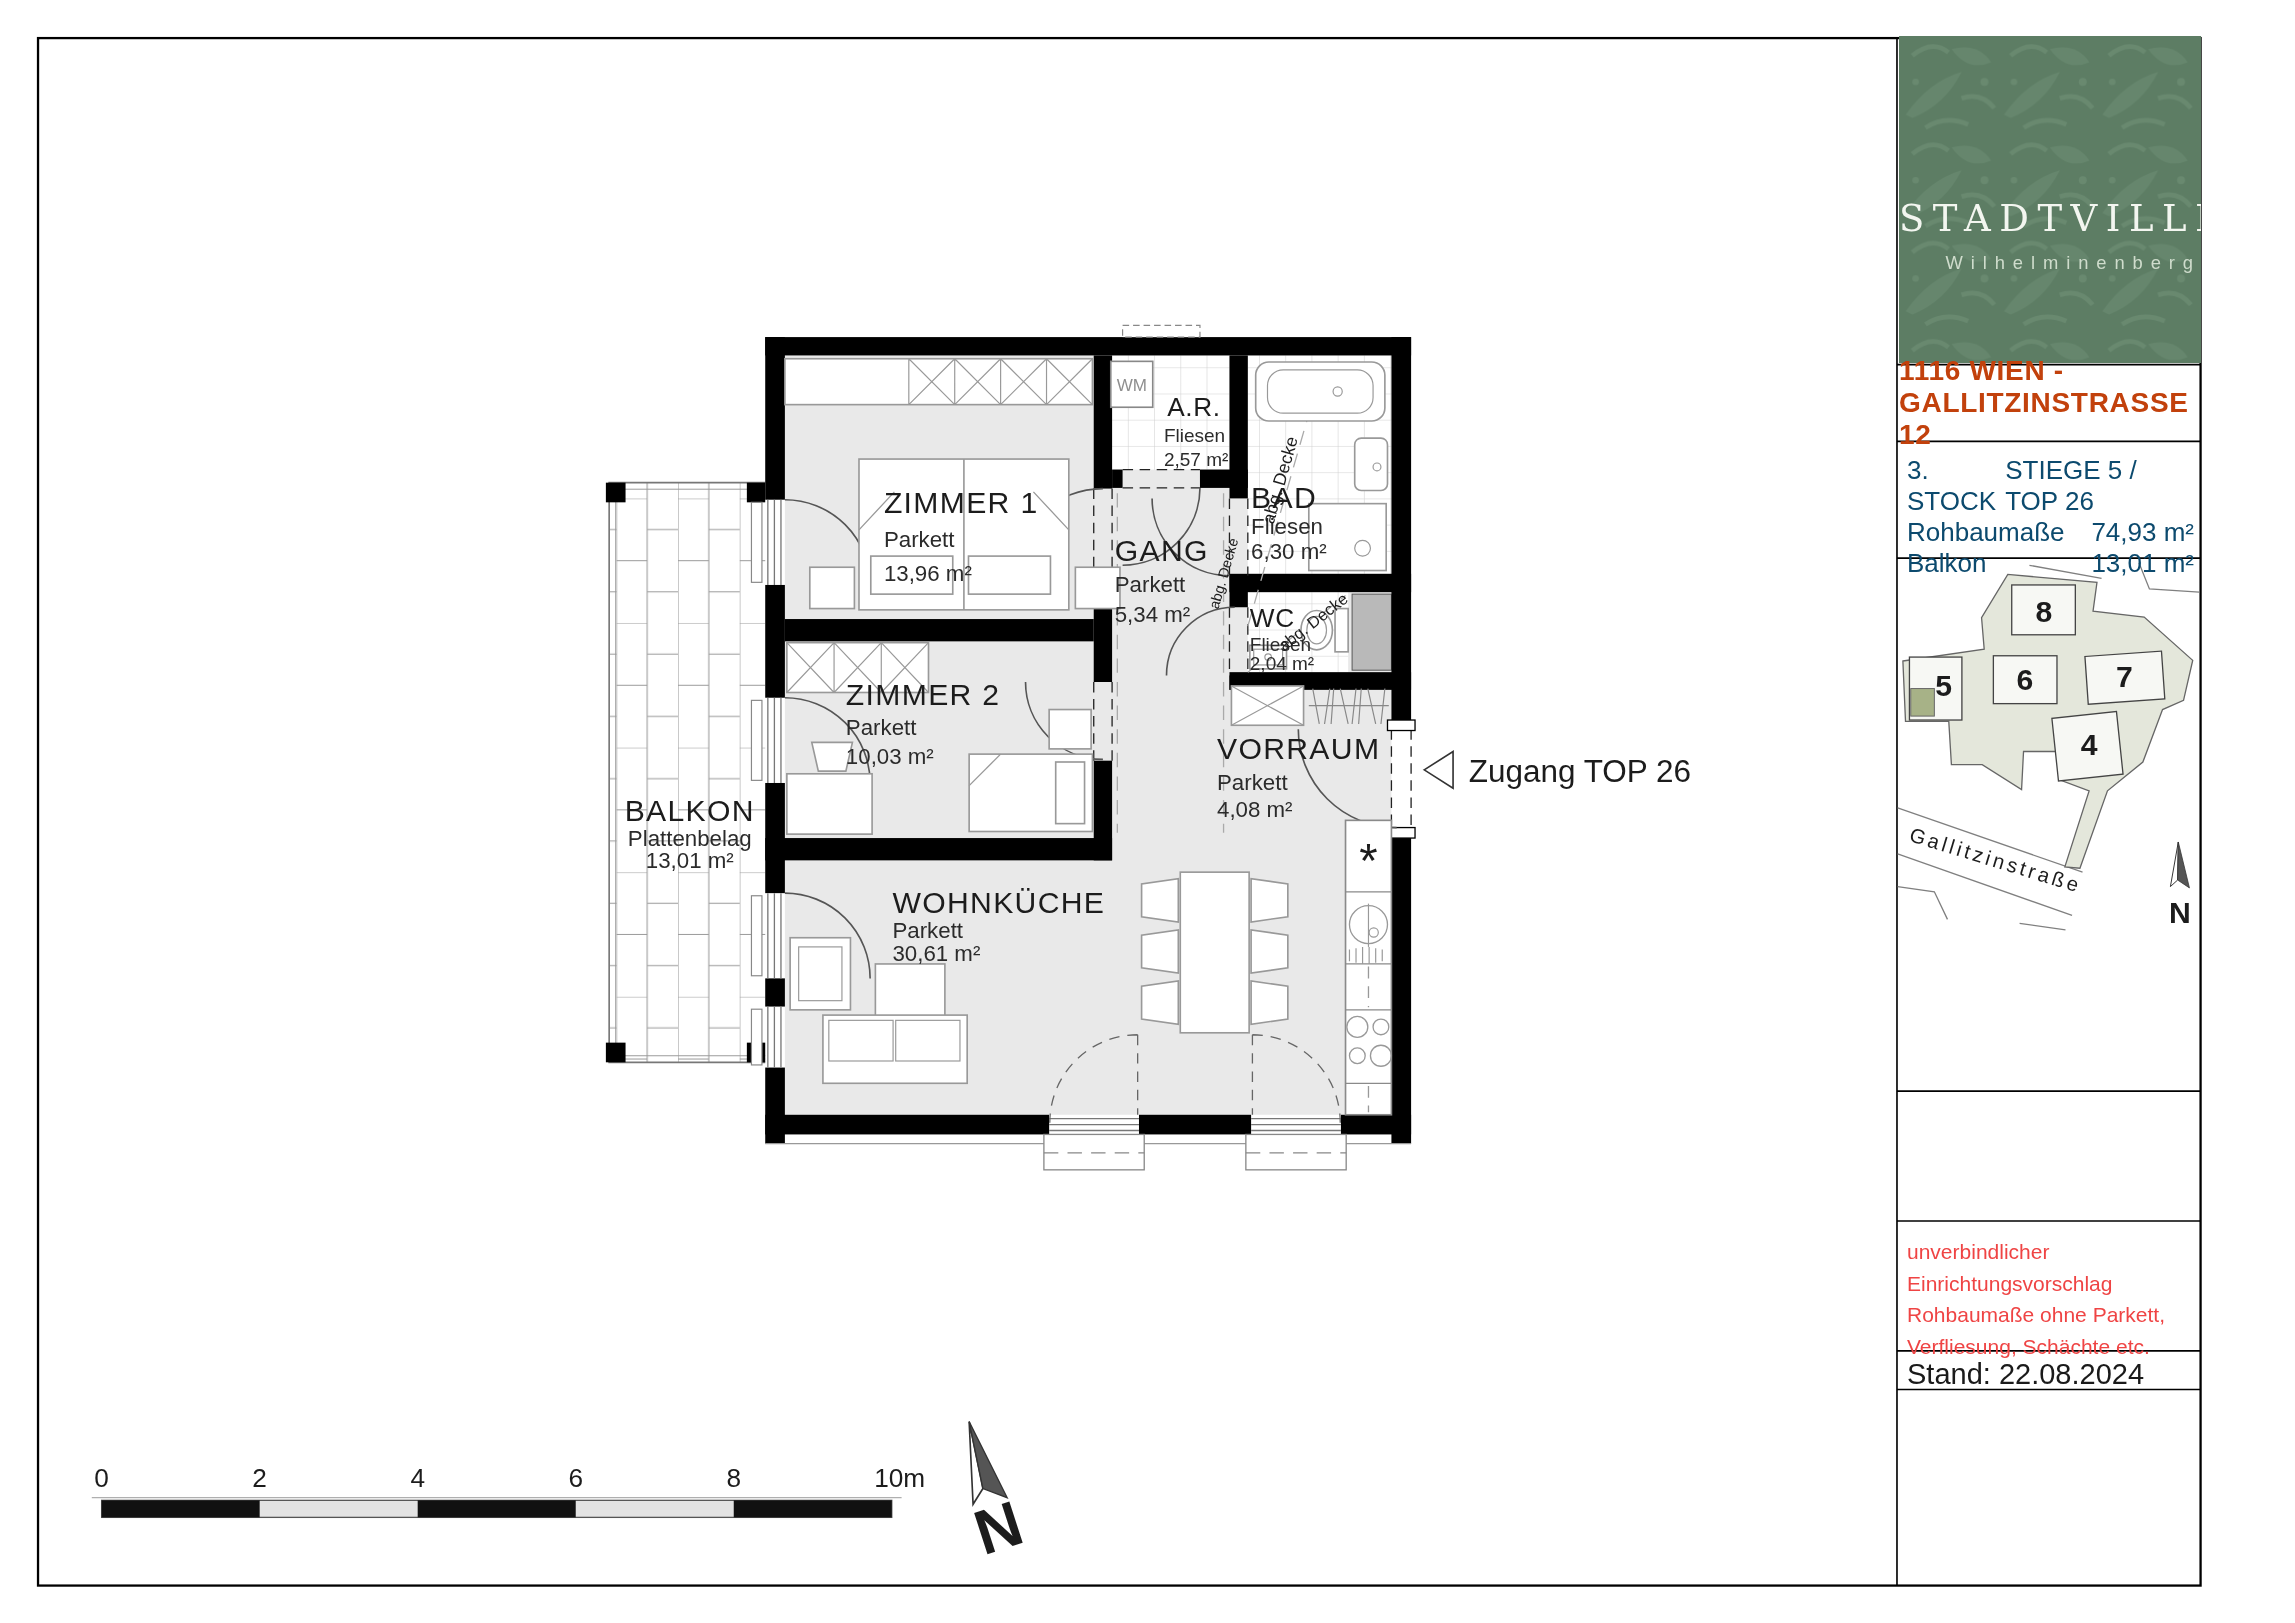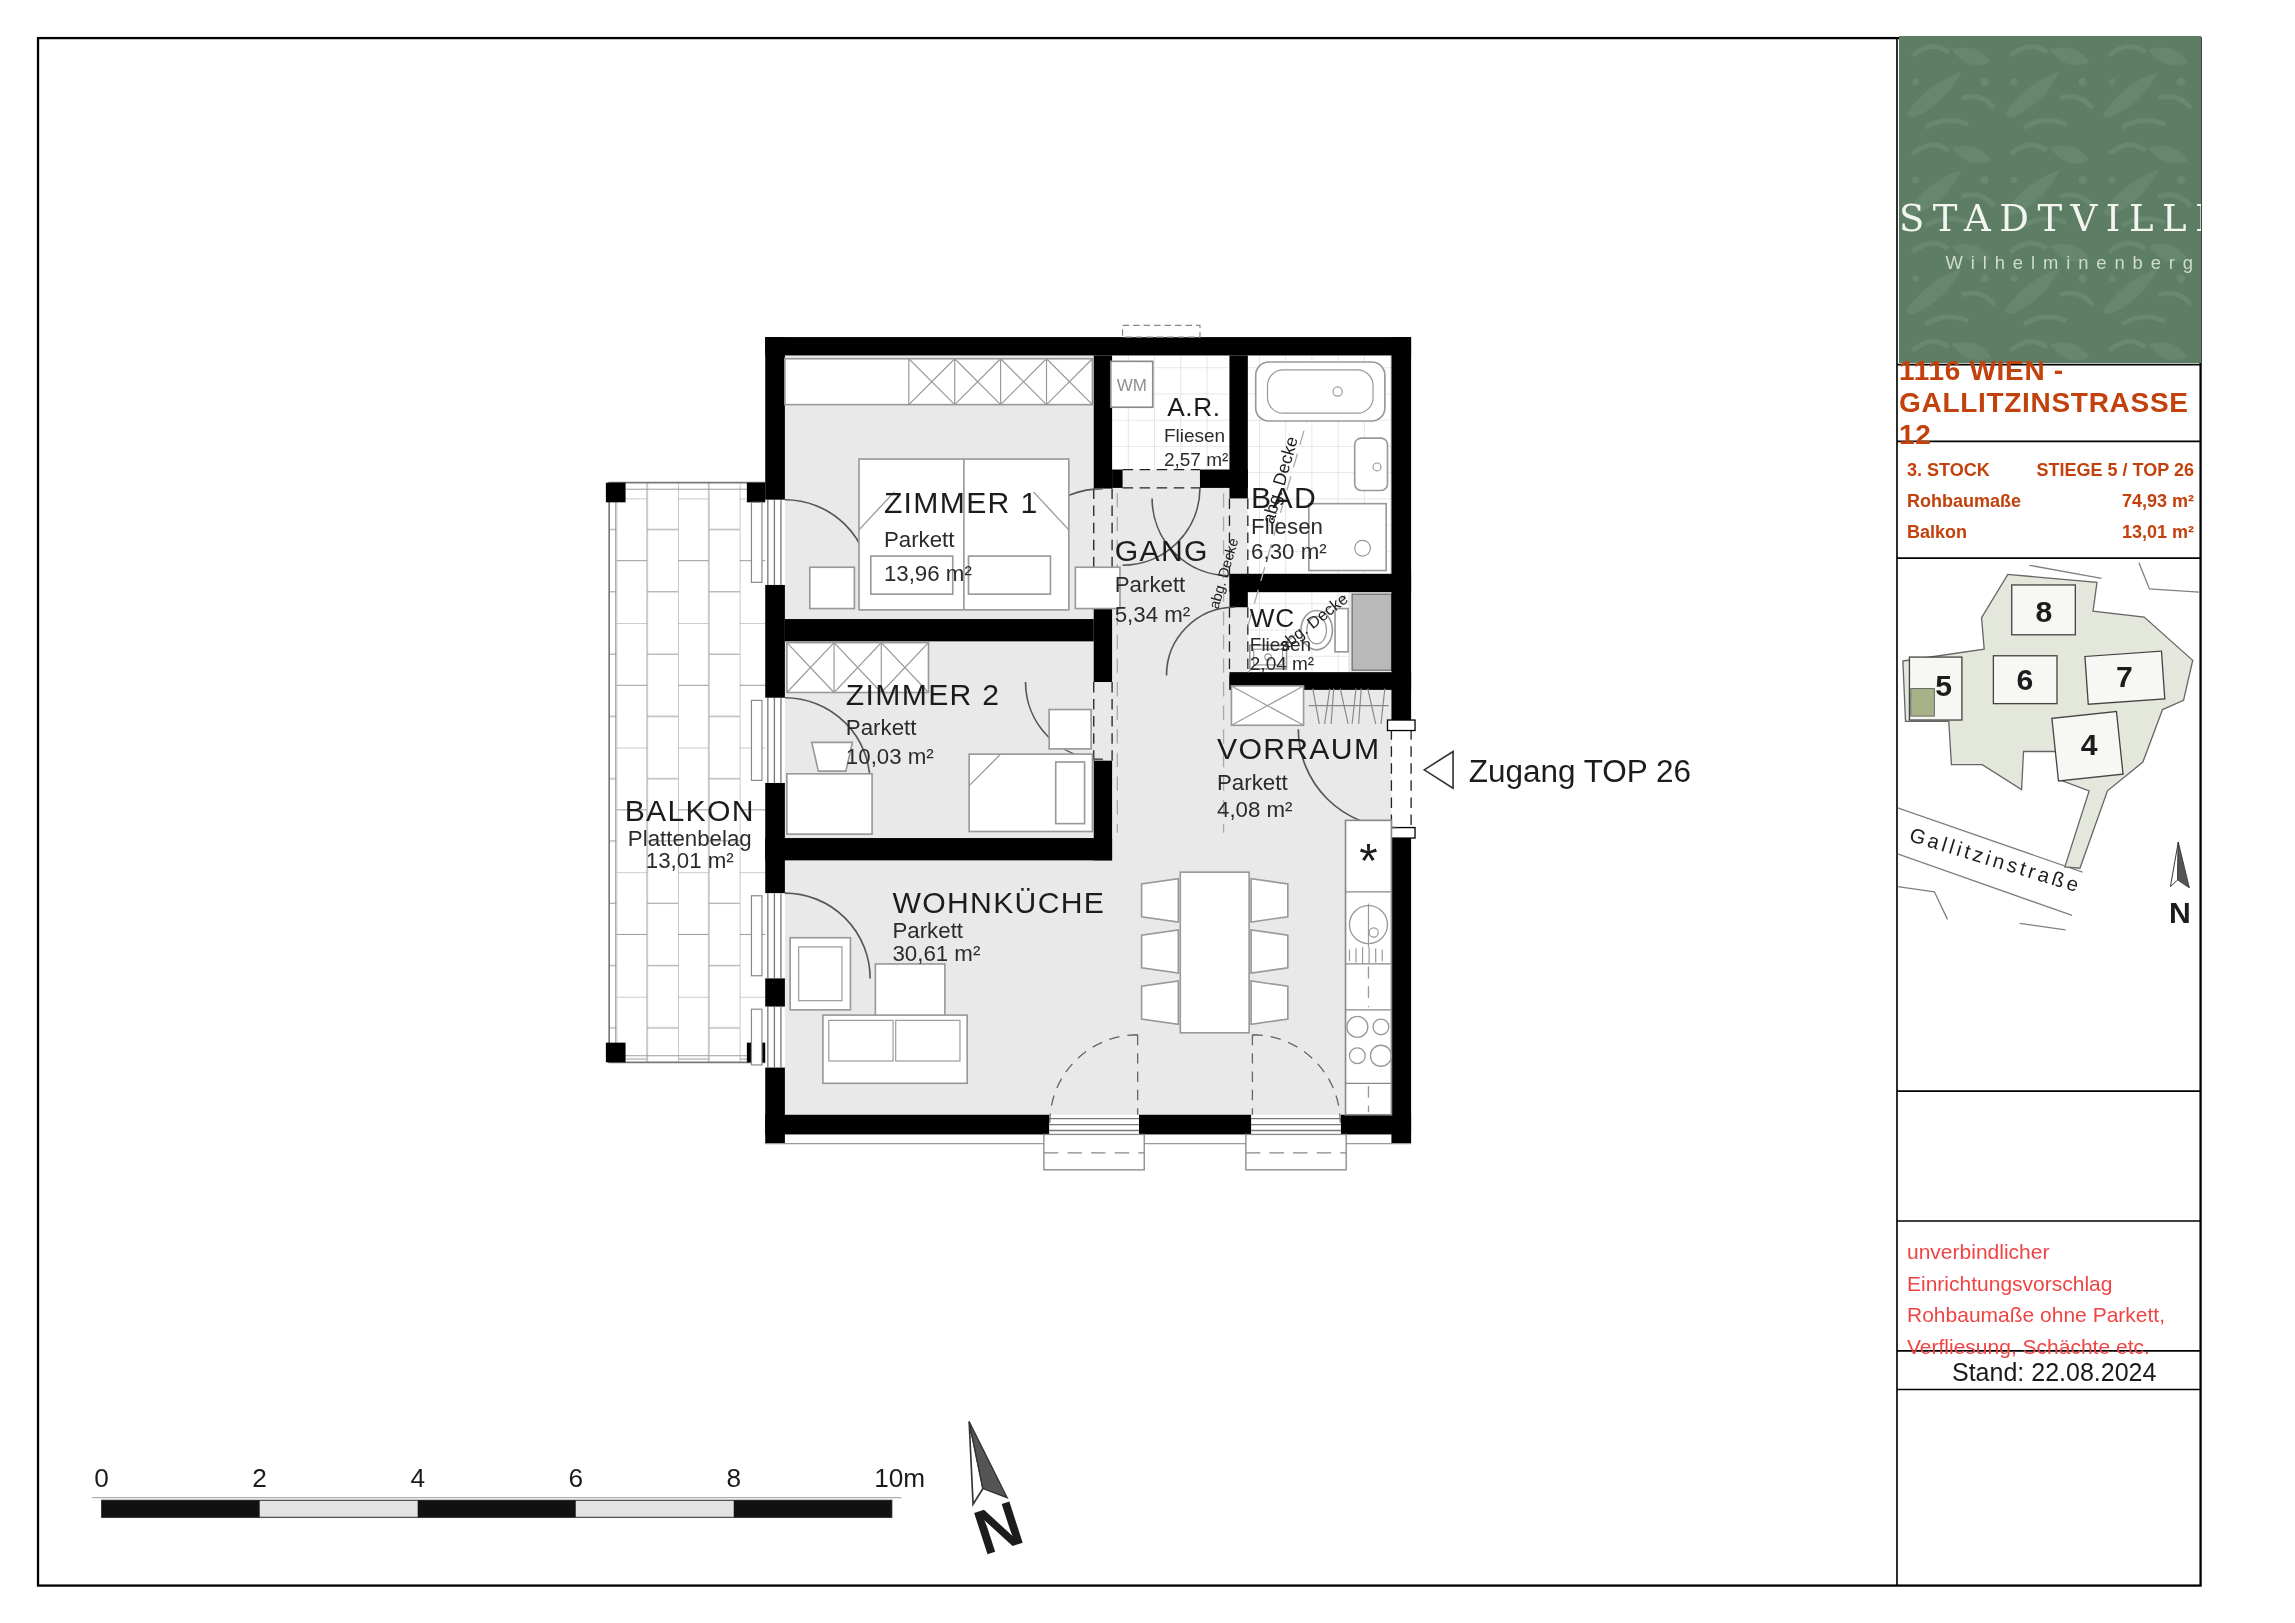--- a/index.html
+++ b/index.html
@@ -17,24 +17,24 @@
   
   .sb{position:absolute;box-sizing:border-box;}
   .logo{left:1899px;top:36px;width:302px;height:327px;background:#5d7d64;overflow:hidden;}
   .logo .pat{position:absolute;left:0;top:0;}
   .logo-title{position:absolute;left:0;top:161px;width:100%;text-align:center;
     font-family:"DejaVu Serif",serif;font-size:37px;letter-spacing:8.5px;color:#f3f6f0;}
   .logo-sub{position:absolute;left:0;top:216px;width:100%;text-align:right;
     font-size:18.4px;letter-spacing:7.9px;color:#cfdccc;}
   .address{left:1899px;top:366px;width:302px;height:74px;display:flex;align-items:center;justify-content:center;
     font-size:28px;font-weight:bold;letter-spacing:0.7px;color:#c2410c;}
-  .info{left:1907px;top:455px;width:287px;font-size:18px;font-weight:bold;color:#c2410c;line-height:31px;}
+  .info{left:1907px;top:455px;width:287px;font-size:26px;font-weight:normal;color:#0c4a6e;line-height:31px;}
   .info .row{display:flex;justify-content:space-between;}
   .disclaimer{left:1907px;top:1236px;width:289px;font-size:21px;color:#ef4444;line-height:31.5px;}
-  .stand{left:1907px;top:1358px;width:289px;font-size:25px;color:#1a1a1a;margin-left:45px;}
+  .stand{left:1907px;top:1358px;width:289px;font-size:29px;color:#1a1a1a;}
 </style>
 </head>
 <body>
 
 <div class="page">
 
 <svg width="2295" height="1623" viewBox="0 0 3500 2475">
   <defs>
     <pattern id="tilePat" width="40" height="40" patternUnits="userSpaceOnUse">
       <rect width="40" height="40" fill="#ffffff"></rect>

